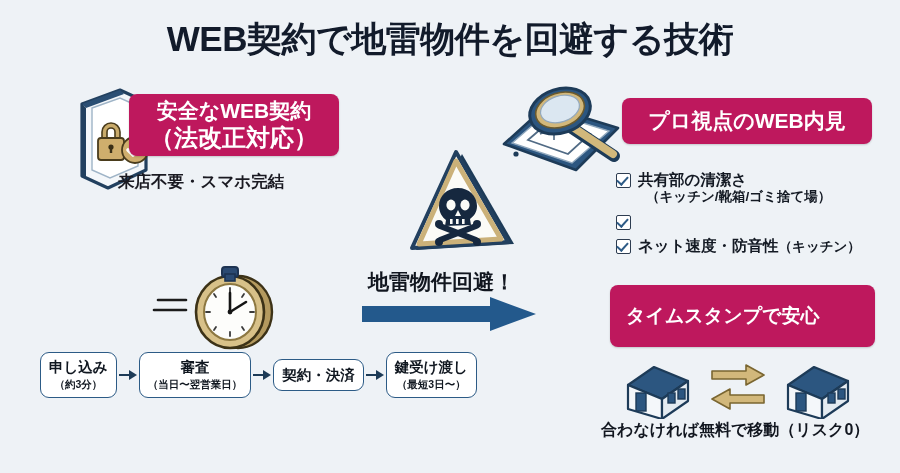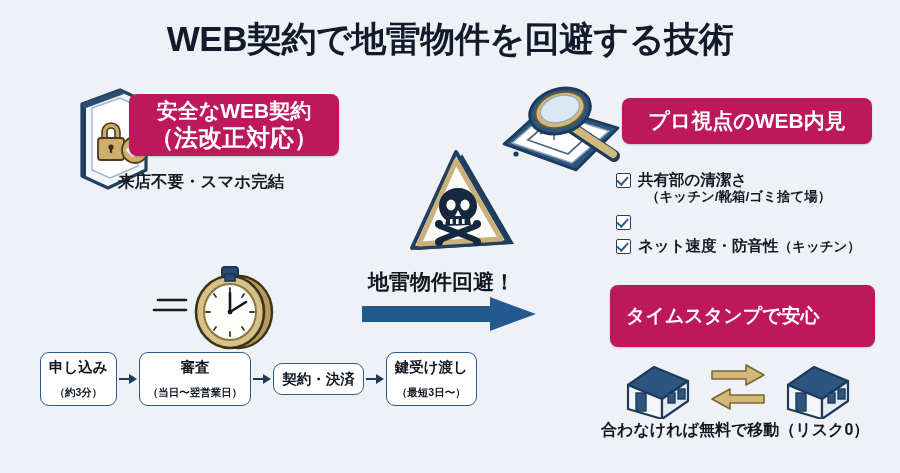--- a/index.html
+++ b/index.html
@@ -80,21 +80,21 @@
   
   .flow{position:absolute;left:40px;top:352px;display:flex;align-items:center;}
   .flow-step{
     border:1.6px solid #2c5b86;border-radius:9px;background:#ffffff;
     color:#101720;text-align:center;
     padding:5px 8px;min-height:32px;
     display:flex;flex-direction:column;justify-content:center;
     box-sizing:border-box;
   }
   .flow-step .fs-main{font-size:14.5px;font-weight:bold;white-space:nowrap;}
-  .flow-step .fs-sub{font-size:10.5px;font-weight:bold;white-space:nowrap;margin-top:9px;}
+  .flow-step .fs-sub{font-size:10.5px;font-weight:bold;white-space:nowrap;margin-top:1px;}
   .flow-arrow{
     width:22px;height:14px;position:relative;flex:0 0 auto;
   }
   .flow-arrow::before{
     content:"";position:absolute;left:2px;top:6px;width:12px;height:1.8px;background:#1d3b57;
   }
   .flow-arrow::after{
     content:"";position:absolute;left:12px;top:2px;
     border-left:8px solid #1d3b57;border-top:5px solid transparent;border-bottom:5px solid transparent;
   }

